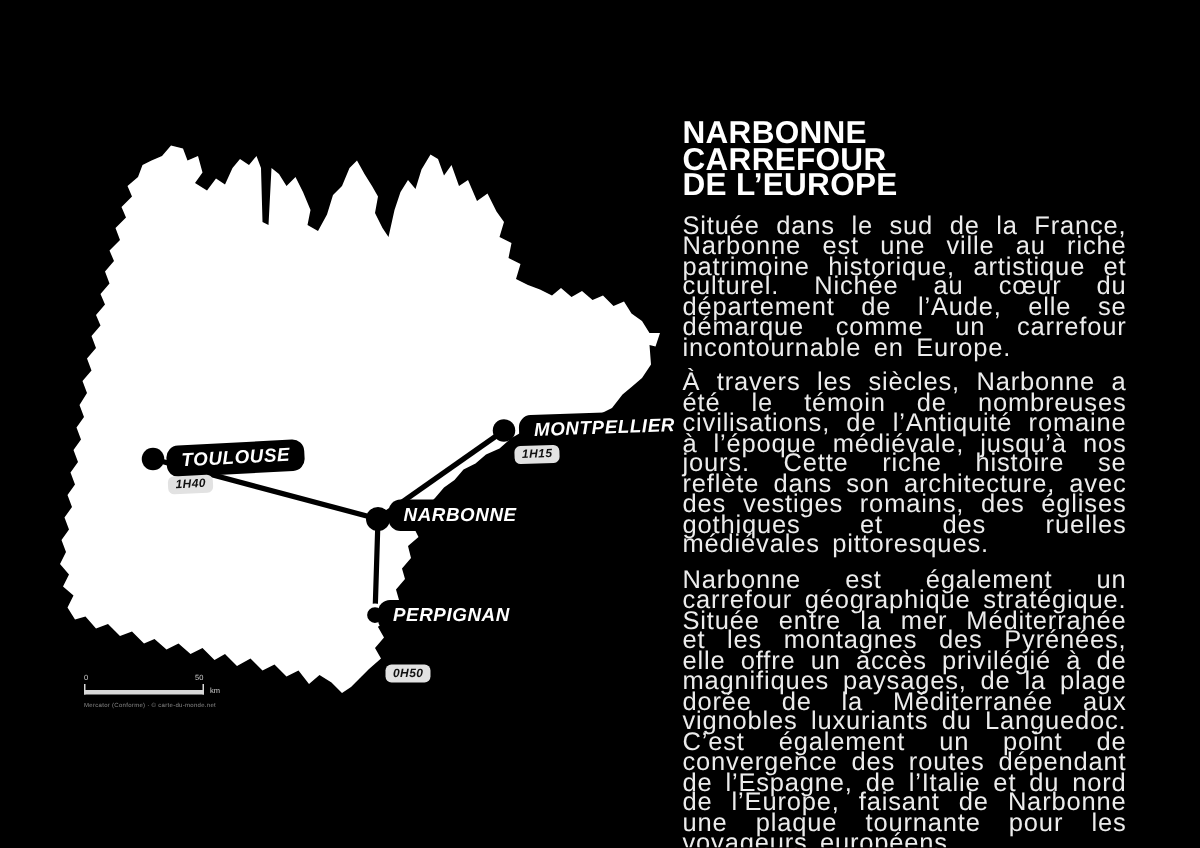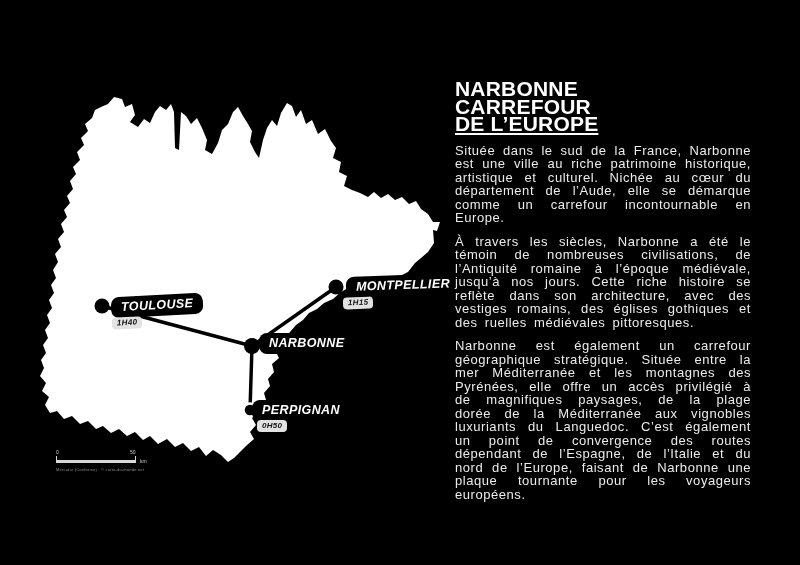--- a/index.html
+++ b/index.html
@@ -19,45 +19,45 @@
     position:absolute;background:#e2e2e2;color:#111;
     font-weight:700;font-style:italic;font-size:8px;letter-spacing:.3px;
     padding:2px 5px;border-radius:4px;white-space:nowrap;line-height:1;
   }
   #pill-toulouse{left:111px;top:295px;transform:rotate(-3deg);}
   #badge-toulouse{left:112px;top:317px;transform:rotate(-3deg);}
   #pill-montpellier{left:346px;top:275px;transform:rotate(-2deg);}
   #badge-montpellier{left:343px;top:297px;transform:rotate(-2deg);}
   #pill-narbonne{left:259px;top:333px;}
   #pill-perpignan{left:252px;top:400px;}
-  #badge-perpignan{left:257px;top:420px;}
+  #badge-perpignan{left:257px;top:443px;}
 
   
   #scalebar{position:absolute;left:56px;top:450px;width:95px;color:#cfcfcf;}
   #scalebar .bar{position:absolute;left:0;top:10px;width:80px;height:3px;background:#d8d8d8;}
   #scalebar .tick{position:absolute;top:6px;width:1px;height:7px;background:#d8d8d8;}
   #scalebar .tick.t0{left:0;}
   #scalebar .tick.t1{left:79px;}
   #scalebar .lbl{position:absolute;font-size:5px;line-height:1;color:#cfcfcf;}
   #scalebar .lbl.l0{left:0;top:0;}
   #scalebar .lbl.l1{left:74px;top:0;}
   #scalebar .lbl.unit{left:84px;top:9px;}
   #scalebar .attribution{position:absolute;left:0;top:17px;font-size:4px;color:#8a8a8a;white-space:nowrap;letter-spacing:.2px;}
 
   
   #article{position:absolute;left:455px;top:80px;width:296px;color:#ececec;}
   #article h1{
     margin:0 0 11px 0;width:256px;color:#fff;
     font-size:21px;line-height:17.5px;font-weight:700;letter-spacing:.2px;
   }
   #article h1 .t1{display:block;text-align:justify;text-align-last:justify;}
-  #article h1 .t2{display:block;text-decoration:underline;}
+  #article h1 .t2{display:block;}
   #article p{
     margin:0 0 10px 0;
-    font-size:13px;line-height:13.5px;letter-spacing:.55px;word-spacing:3px;
+    font-size:17px;line-height:13.5px;letter-spacing:.55px;word-spacing:3px;
     text-align:justify;
   }
 </style>
 </head>
 <body>
 
 <div id="stage">
 
   <svg id="map-svg" width="800" height="565" viewBox="0 0 800 565">
 

